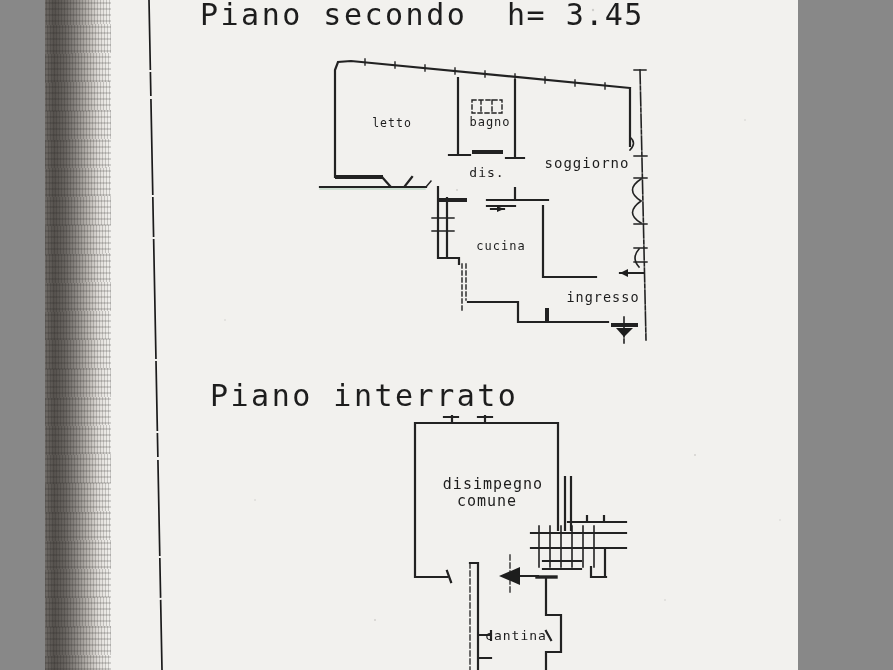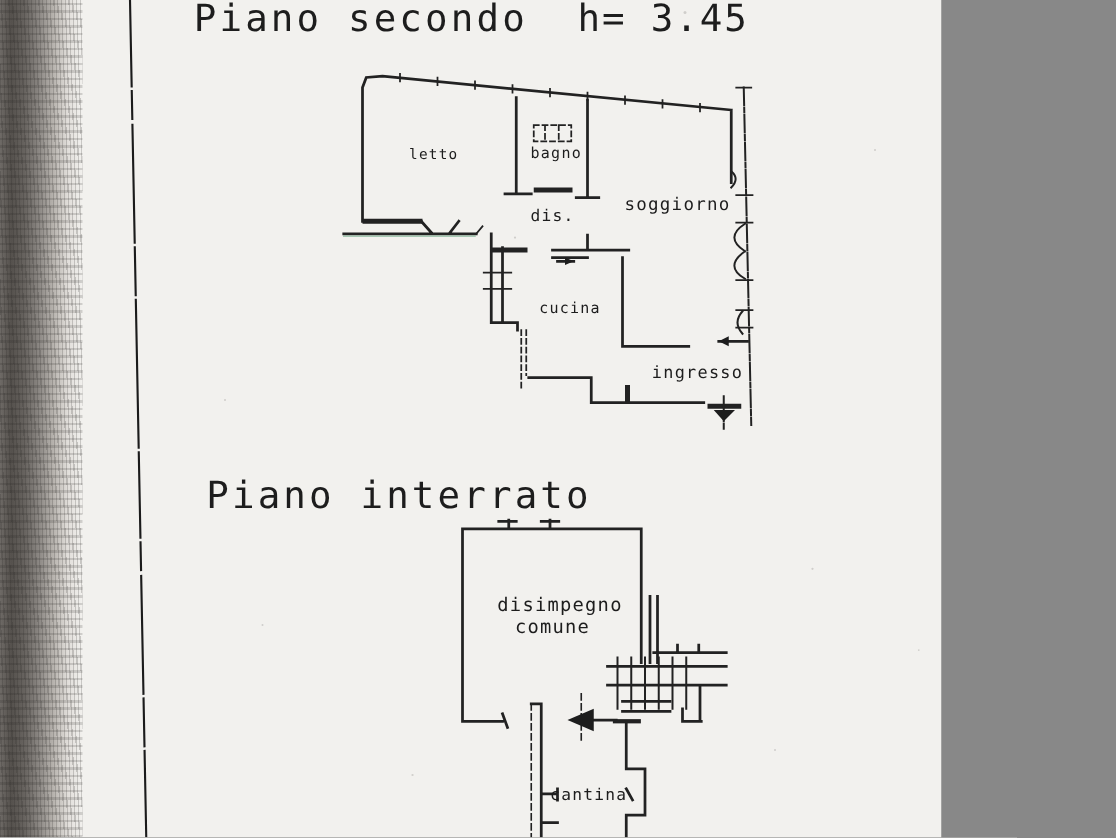--- a/index.html
+++ b/index.html
@@ -2,20 +2,21 @@
 <html><head>
 <meta charset="utf-8">
 <style>
   html,body{margin:0;padding:0;background:#888;}
   .page{
     position:relative;
     width:753px;height:670px;
     background:#f2f1ee;
     overflow:hidden;
     font-family:"DejaVu Sans Mono", monospace;
+    margin-left:45px;
   }
   
   .edge-band{
     position:absolute;left:0;top:0;bottom:0;width:66px;
     background:
       repeating-linear-gradient(88deg, rgba(40,38,36,.20) 0 1px, rgba(0,0,0,0) 1px 3px),
       repeating-linear-gradient(0deg, rgba(30,28,26,.16) 0 2px, rgba(0,0,0,0) 2px 6px),
       linear-gradient(90deg,#6e6a66 0px,#55514d 9px,#686460 20px,#8b8783 31px,#b8b4af 43px,#e0ddd9 54px,rgba(242,241,238,0) 66px);
   }
   svg{position:absolute;left:0;top:0;}

